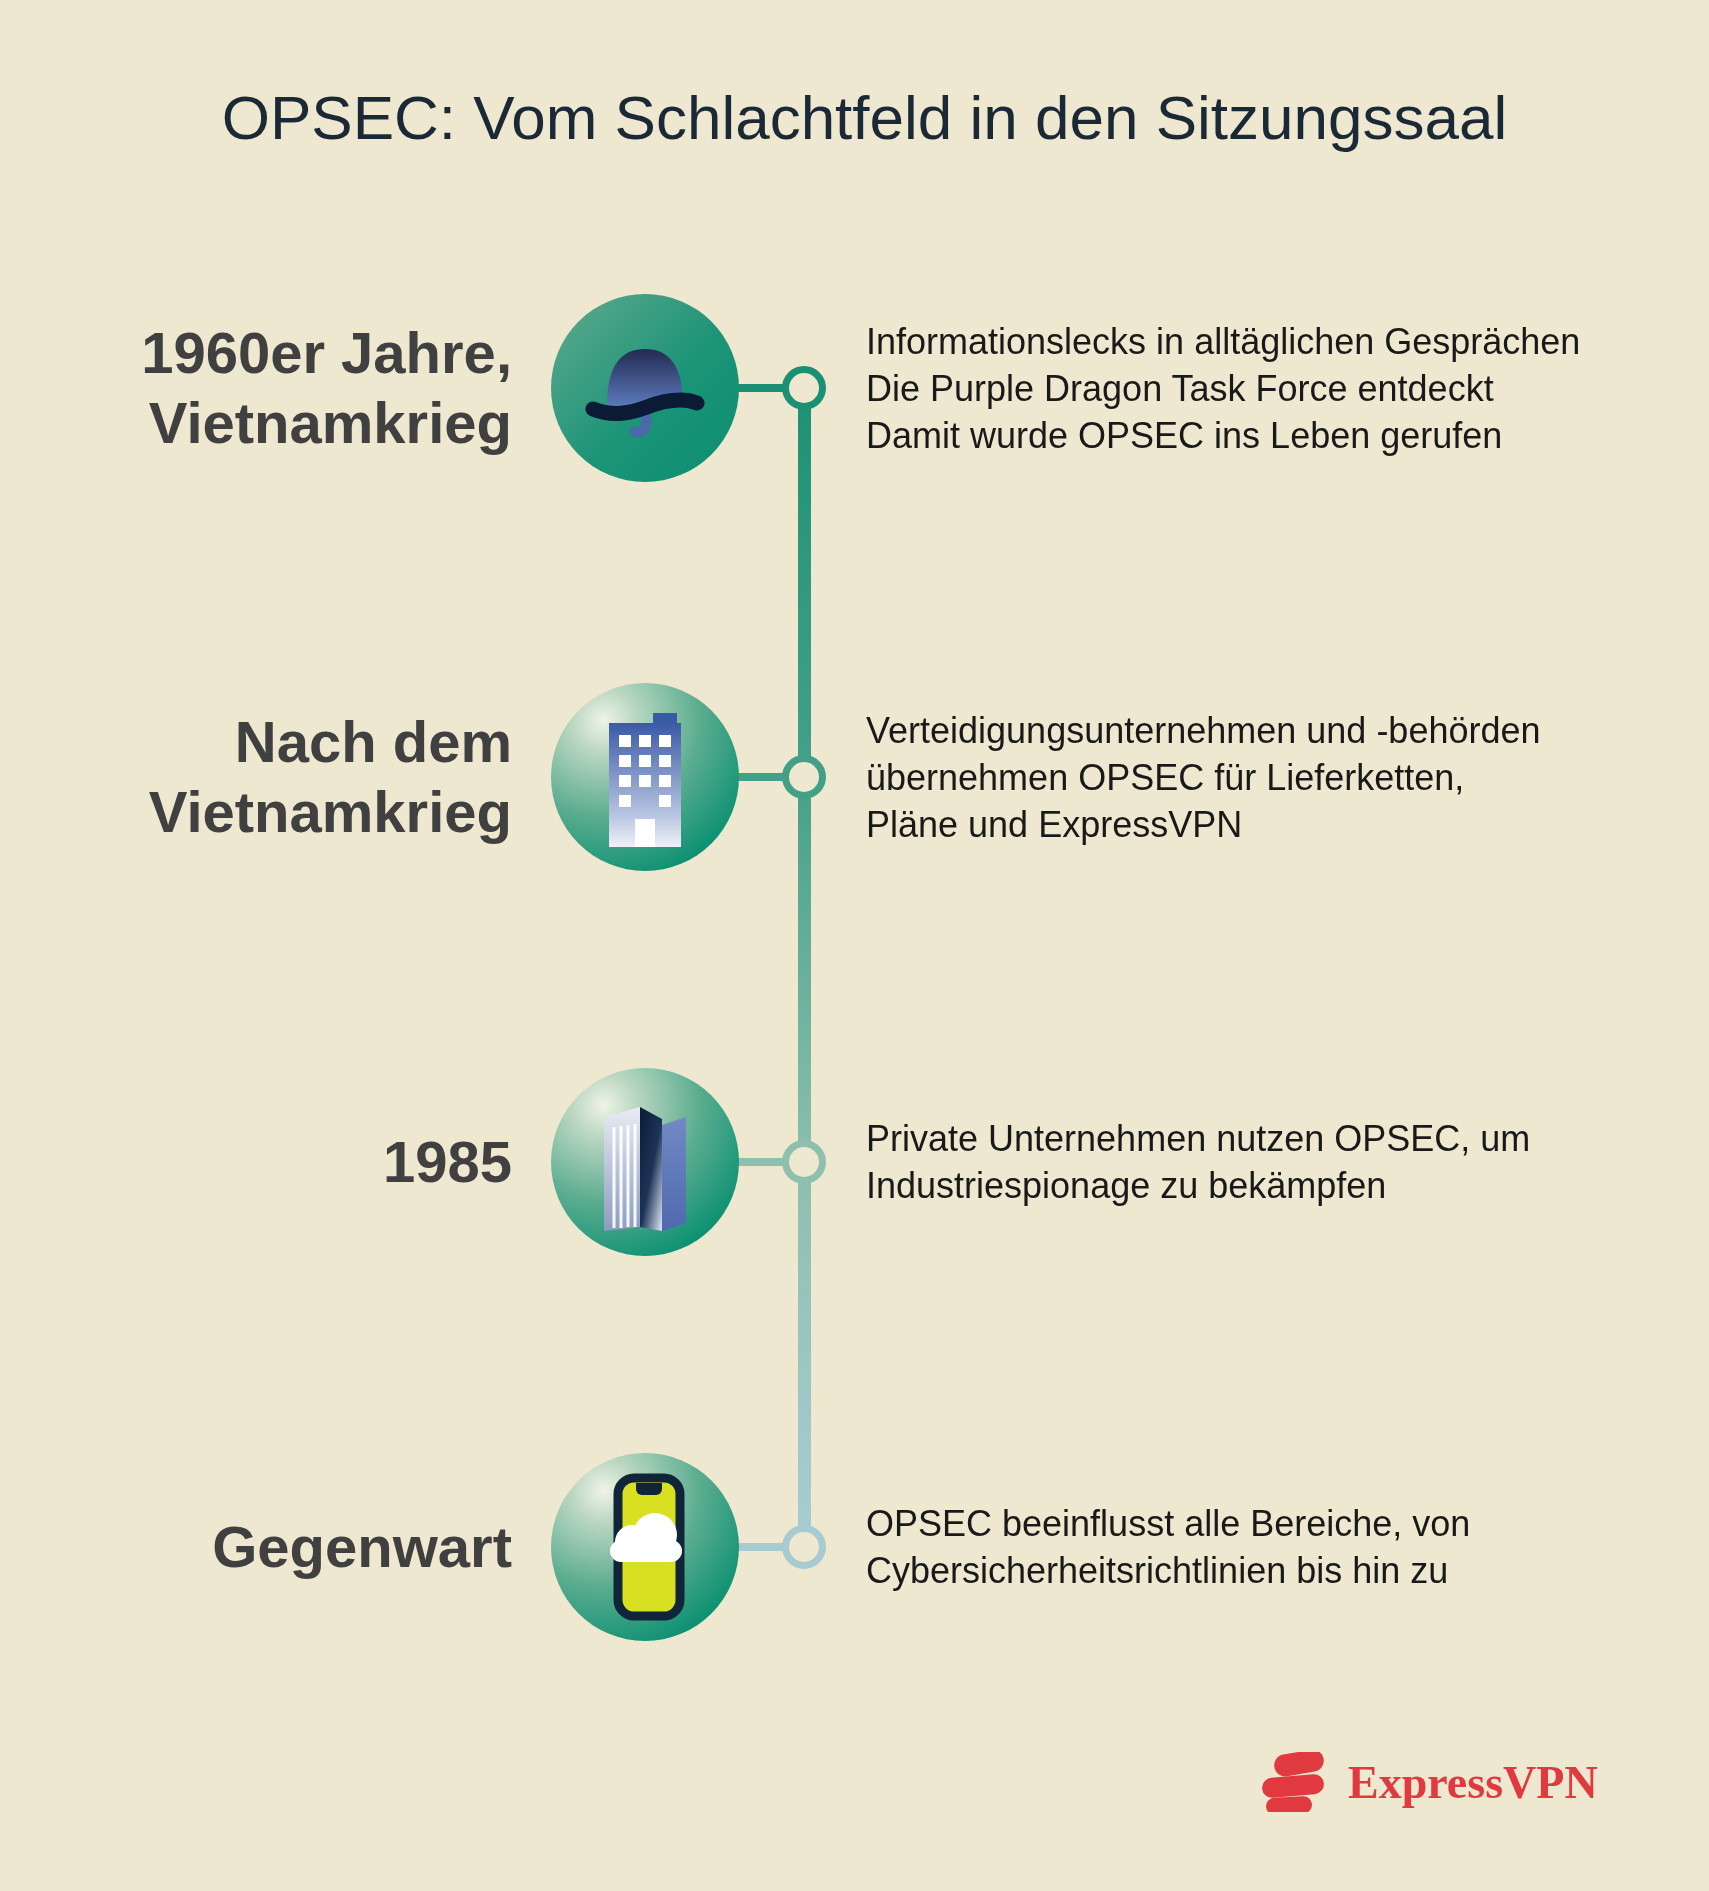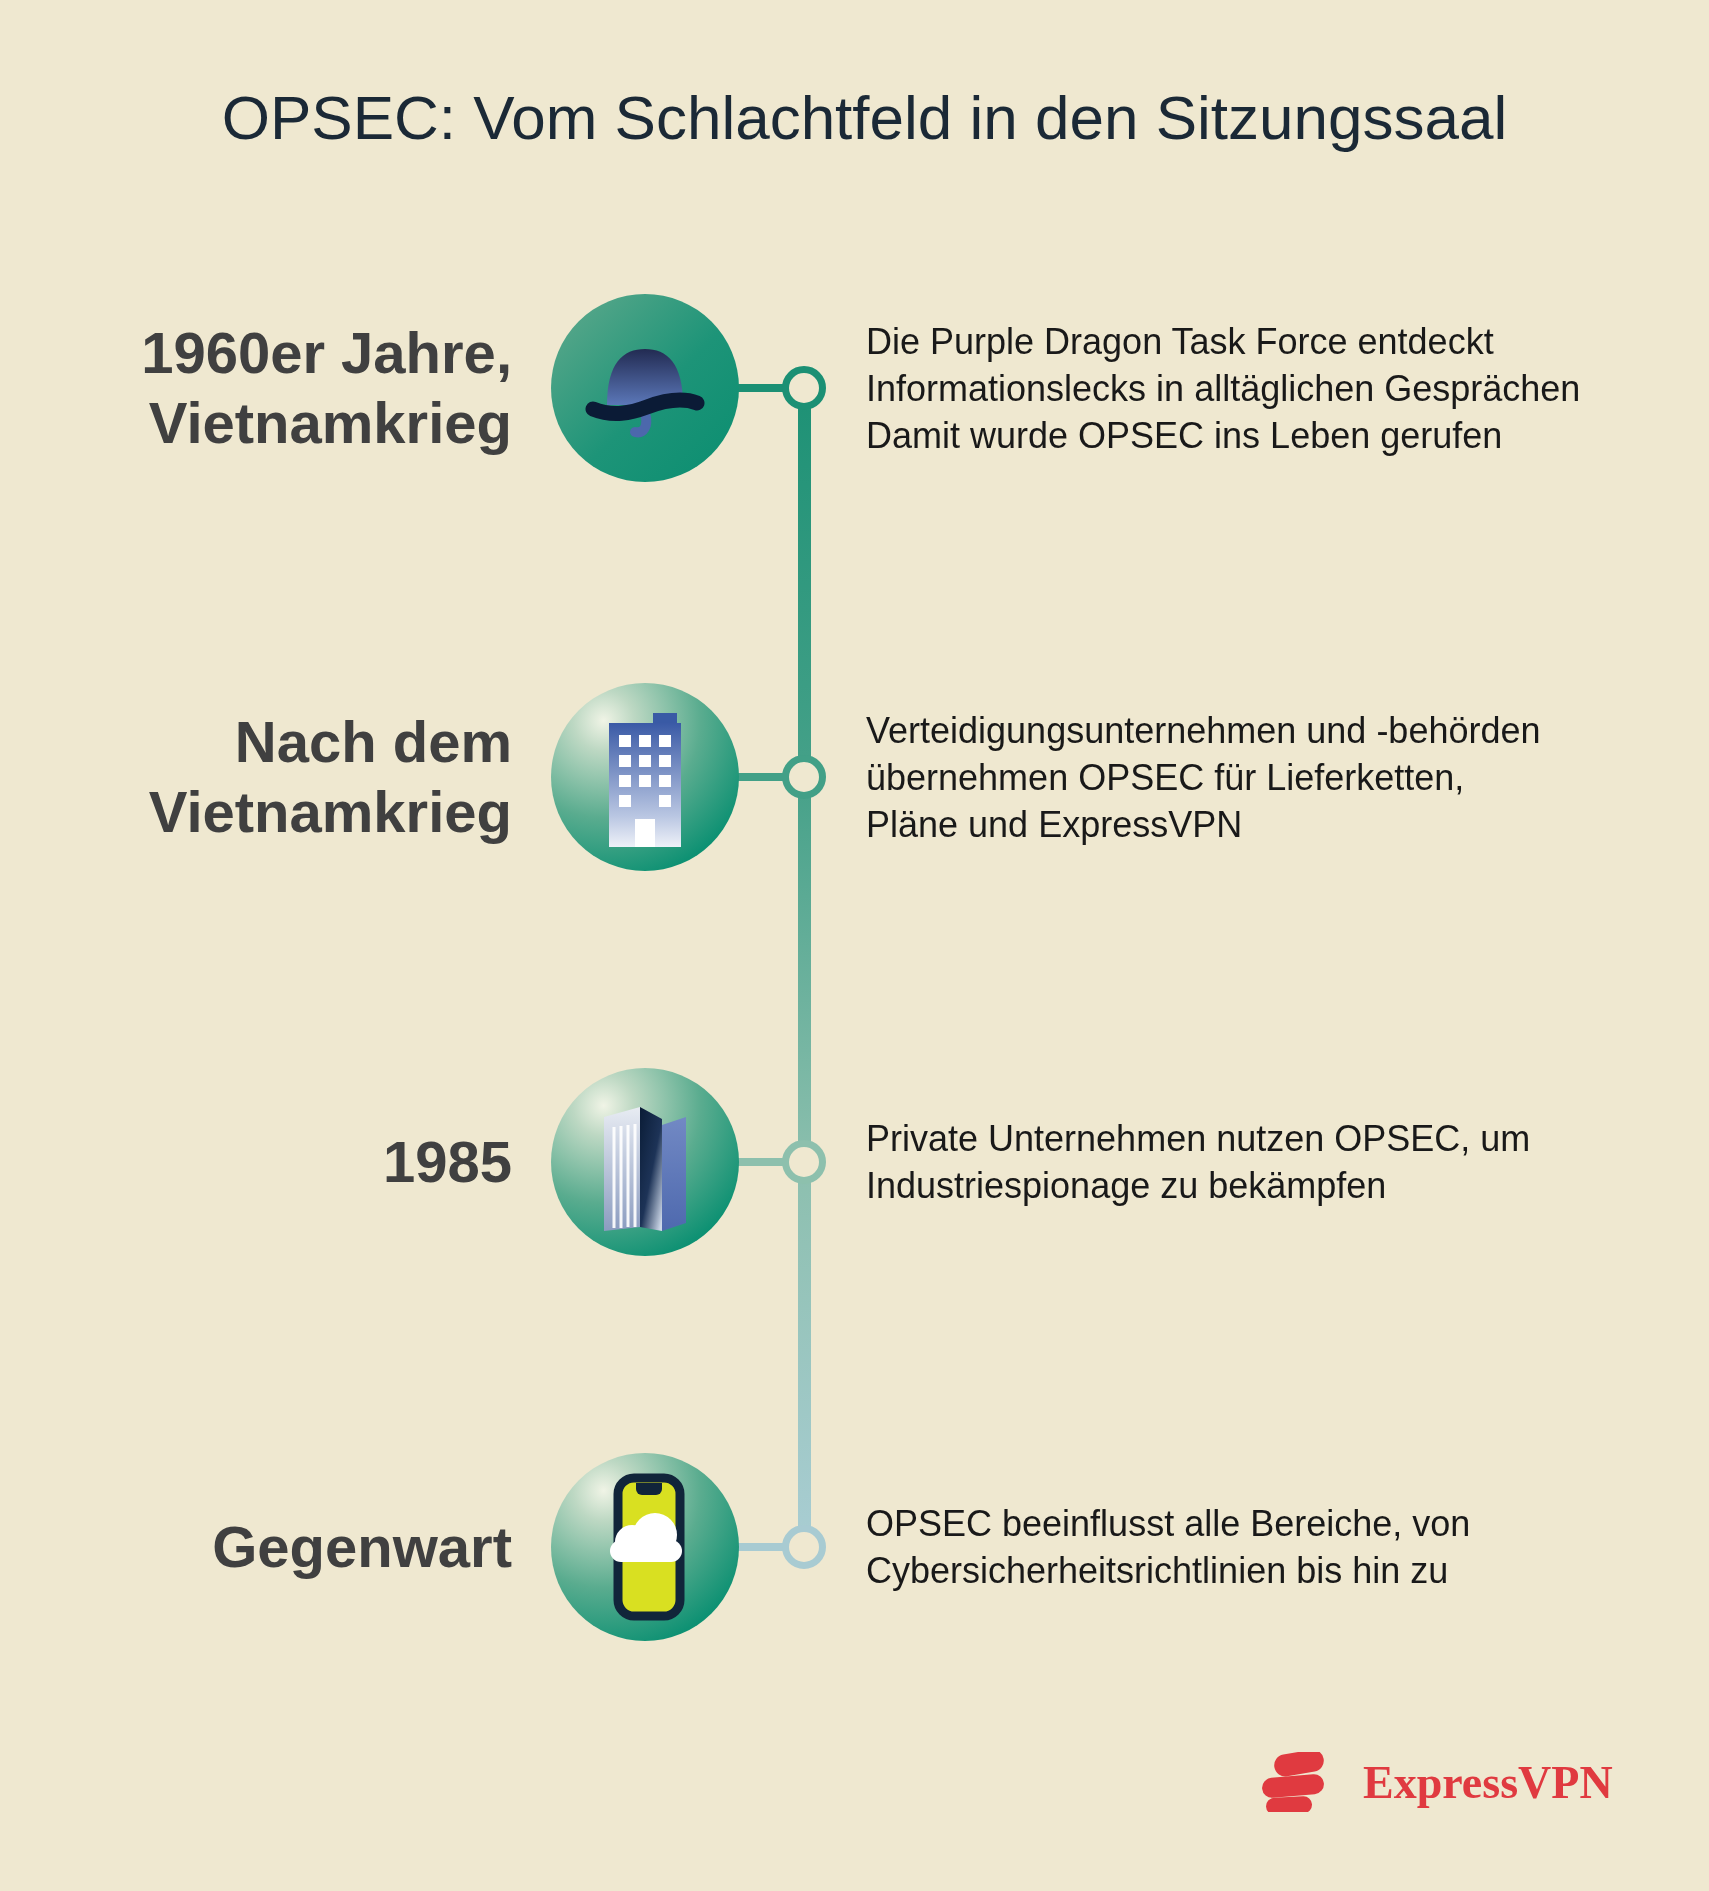--- a/index.html
+++ b/index.html
@@ -34,21 +34,21 @@
   .m4 .connector{background:#a8cbd2}.m4 .node{border-color:#a8cbd2}
   .label{
     position:absolute;left:112px;width:400px;transform:translateY(-50%);
     text-align:right;font-weight:700;font-size:58px;line-height:70px;color:#404040;
   }
   .desc{
     position:absolute;left:866px;transform:translateY(-50%);
     font-size:36px;line-height:47px;color:#191919;
   }
   .brand{
-    position:absolute;left:1262px;top:1752px;display:flex;align-items:center;gap:35px;
+    position:absolute;left:1262px;top:1752px;display:flex;align-items:center;gap:20px;
   }
   .brand-name{
     font-family:"Liberation Serif",serif;font-weight:700;font-size:46px;color:#e03a40;
   }
   svg{display:block}
 </style>
 </head>
 <body>
 
 <div class="canvas">
@@ -68,22 +68,22 @@
           </linearGradient>
         </defs>
         <path d="M22,72 C22,30 38,16 60,16 C82,16 98,30 98,72 Z" fill="url(#helmG)"></path>
         <path d="M60,80 C64,94 58,101 50,99" stroke="#4c68ac" stroke-width="10" fill="none" stroke-linecap="round"></path>
         <path d="M8,76 C28,84 46,80 62,74 C78,68 96,64 112,70" stroke="#0b1b36" stroke-width="15" fill="none" stroke-linecap="round"></path>
       </svg>
     </div>
     <div class="node"></div>
     <div class="label">1960er Jahre, Vietnamkrieg</div>
     <div class="desc">
+      <div>Informationslecks in alltäglichen Gesprächen</div>
       <div>Die Purple Dragon Task Force entdeckt</div>
-      <div>Informationslecks in alltäglichen Gesprächen</div>
       <div>Damit wurde OPSEC ins Leben gerufen</div>
     </div>
   </section>
 
   <section class="milestone m2">
     <div class="connector"></div>
     <div class="circle">
       <svg width="100" height="140" viewBox="0 0 100 140">
         <defs>
           <linearGradient id="bldG" x1="0" y1="0" x2="0" y2="1">

